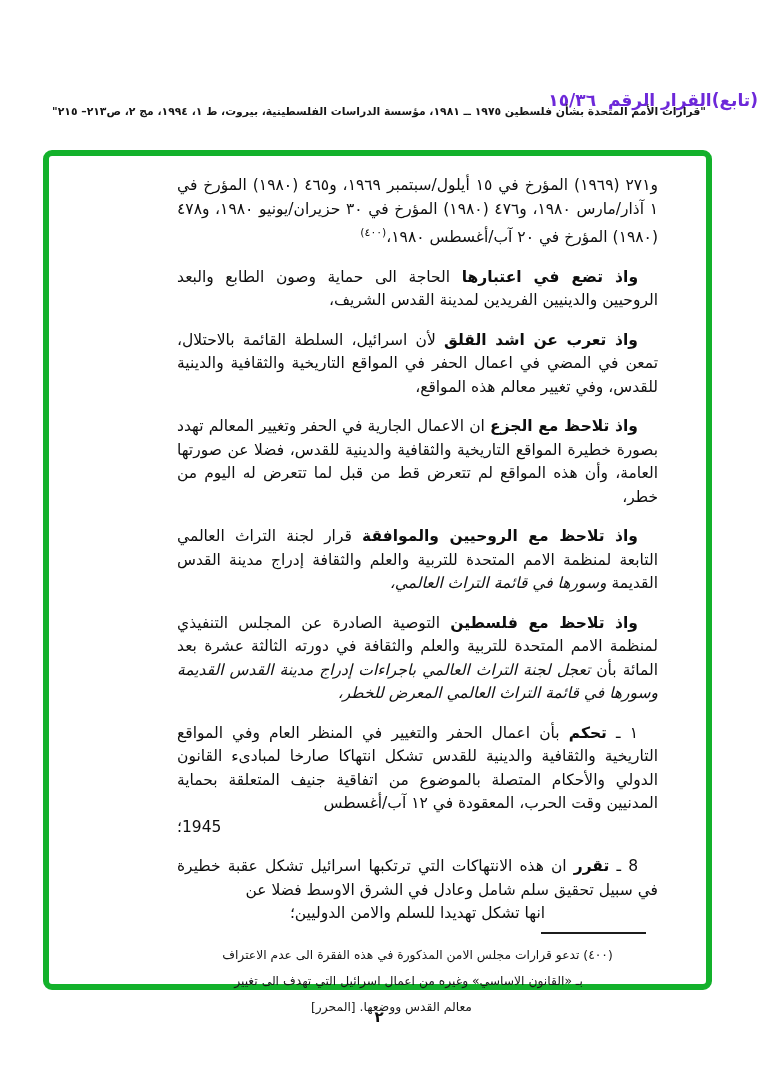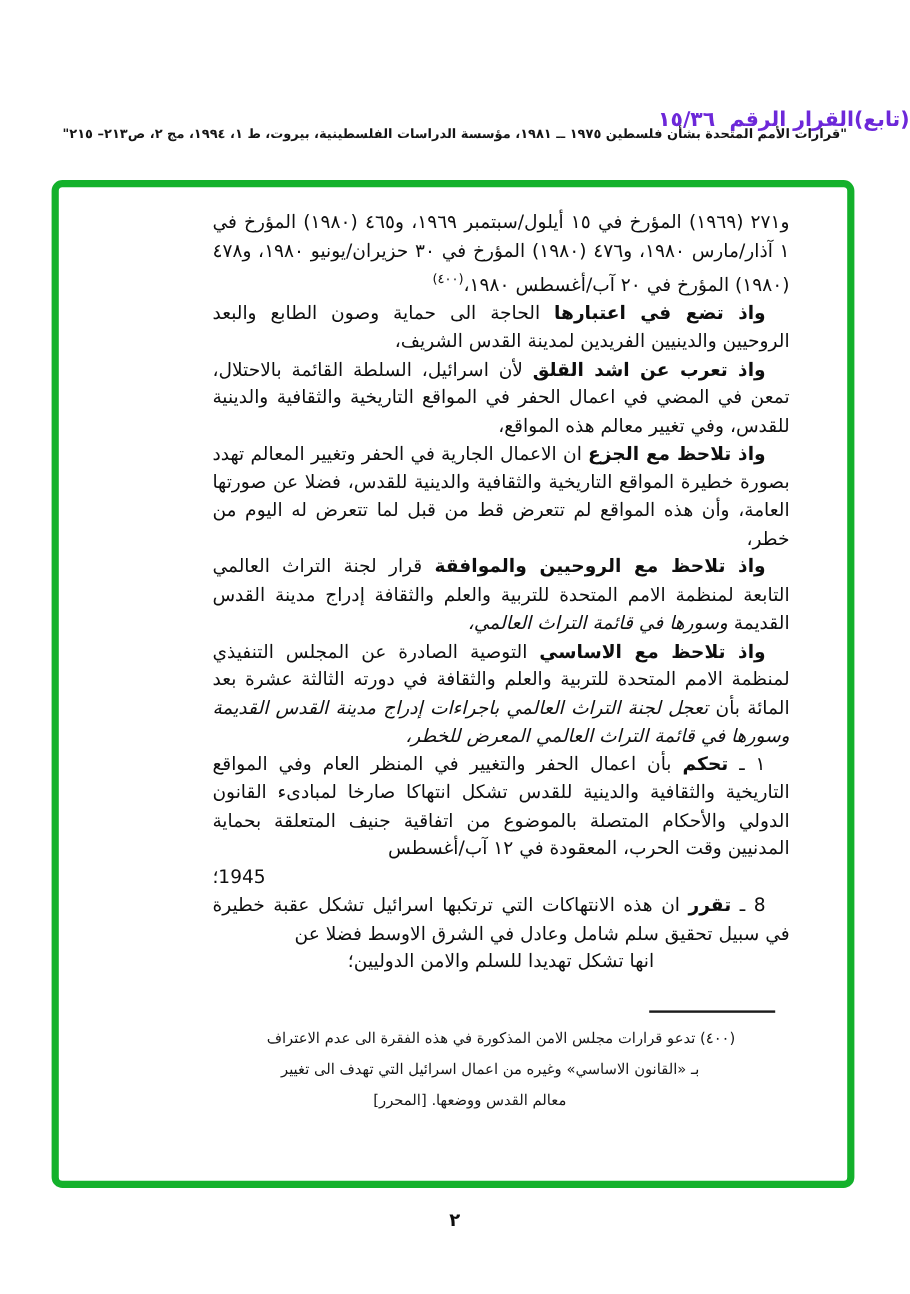--- a/index.html
+++ b/index.html
@@ -20,21 +20,21 @@
     position:absolute;left:43px;top:150px;width:669px;height:840px;
     box-sizing:border-box;border:6px solid #13b12b;border-radius:9px;background:#fff;
   }
   .content{
     direction:rtl;text-align:justify;
     padding:18px 48px 0 128px;
     font-size:15.5px;line-height:23.5px;color:#0e0e0e;
   }
   .body-block{min-height:662px;}
   .para{margin:0;}
-  .para-indent{text-indent:20px;}
+  .para-indent{text-indent:20px;margin-top:16px;}
   .align-left{text-align:left;text-indent:0;}
   .align-center{text-align:center;text-indent:0;}
   .run-n{font-weight:normal;}
   .run-b{font-weight:bold;}
   .run-i{font-style:italic;}
   .run-sup{vertical-align:super;font-size:0.7em;letter-spacing:0;}
   .footnote{direction:rtl;margin-top:6px;}
   .fn-rule{
     width:105px;border-top:2px solid #1c1c1c;height:0;
     margin:0 12px 8px 0;
@@ -57,21 +57,21 @@
 </div>
 
 <div class="green-box" style="border-color: rgb(19, 177, 43);">
   <div class="content">
     <div class="body-block" id="body-paragraphs">
         <div class="para"><span class="run-n">و٢٧١ (١٩٦٩) المؤرخ في ١٥ أيلول/سبتمبر ١٩٦٩، و٤٦٥ (١٩٨٠) المؤرخ في ١ آذار/مارس ١٩٨٠، و٤٧٦ (١٩٨٠) المؤرخ في ٣٠ حزيران/يونيو ١٩٨٠، و٤٧٨ (١٩٨٠) المؤرخ في ٢٠ آب/أغسطس ١٩٨٠،</span><span class="run-sup">(٤٠٠)</span></div>
         <div class="para para-indent"><span class="run-b">واذ تضع في اعتبارها</span><span class="run-n"> الحاجة الى حماية وصون الطابع والبعد الروحيين والدينيين الفريدين لمدينة القدس الشريف،</span></div>
         <div class="para para-indent"><span class="run-b">واذ تعرب عن اشد القلق</span><span class="run-n"> لأن اسرائيل، السلطة القائمة بالاحتلال، تمعن في المضي في اعمال الحفر في المواقع التاريخية والثقافية والدينية للقدس، وفي تغيير معالم هذه المواقع،</span></div>
         <div class="para para-indent"><span class="run-b">واذ تلاحظ مع الجزع</span><span class="run-n"> ان الاعمال الجارية في الحفر وتغيير المعالم تهدد بصورة خطيرة المواقع التاريخية والثقافية والدينية للقدس، فضلا عن صورتها العامة، وأن هذه المواقع لم تتعرض قط من قبل لما تتعرض له اليوم من خطر،</span></div>
         <div class="para para-indent"><span class="run-b">واذ تلاحظ مع الروحيين والموافقة</span><span class="run-n"> قرار لجنة التراث العالمي التابعة لمنظمة الامم المتحدة للتربية والعلم والثقافة إدراج مدينة القدس القديمة </span><span class="run-i">وسورها في قائمة التراث العالمي،</span></div>
-        <div class="para para-indent"><span class="run-b">واذ تلاحظ مع الاساسي</span><span class="run-n"> التوصية الصادرة عن المجلس التنفيذي لمنظمة الامم المتحدة للتربية والعلم والثقافة في دورته الثالثة عشرة بعد المائة بأن </span><span class="run-i">تعجل لجنة التراث العالمي باجراءات إدراج مدينة القدس القديمة وسورها في قائمة التراث العالمي المعرض للخطر،</span></div>
+        <div class="para para-indent"><span class="run-b">واذ تلاحظ مع فلسطين</span><span class="run-n"> التوصية الصادرة عن المجلس التنفيذي لمنظمة الامم المتحدة للتربية والعلم والثقافة في دورته الثالثة عشرة بعد المائة بأن </span><span class="run-i">تعجل لجنة التراث العالمي باجراءات إدراج مدينة القدس القديمة وسورها في قائمة التراث العالمي المعرض للخطر،</span></div>
         <div class="para para-indent"><span class="run-n">١ ـ </span><span class="run-b">تحكم</span><span class="run-n"> بأن اعمال الحفر والتغيير في المنظر العام وفي المواقع التاريخية والثقافية والدينية للقدس تشكل انتهاكا صارخا لمبادىء القانون الدولي والأحكام المتصلة بالموضوع من اتفاقية جنيف المتعلقة بحماية المدنيين وقت الحرب، المعقودة في ١٢ آب/أغسطس</span></div>
         <div class="para align-left"><span class="run-n">1945؛</span></div>
         <div class="para para-indent"><span class="run-n">8 ـ </span><span class="run-b">تقرر</span><span class="run-n"> ان هذه الانتهاكات التي ترتكبها اسرائيل تشكل عقبة خطيرة في سبيل تحقيق سلم شامل وعادل في الشرق الاوسط فضلا عن</span></div>
         <div class="para align-center"><span class="run-n">انها تشكل تهديدا للسلم والامن الدوليين؛</span></div>
       </div>
     <div class="footnote">
       <div class="fn-rule"></div>
       <div class="fn-lines" id="footnote-lines">
           <div class="fn-line">(٤٠٠) تدعو قرارات مجلس الامن المذكورة في هذه الفقرة الى عدم الاعتراف</div>
           <div class="fn-line">بـ «القانون الاساسي» وغيره من اعمال اسرائيل التي تهدف الى تغيير</div>

